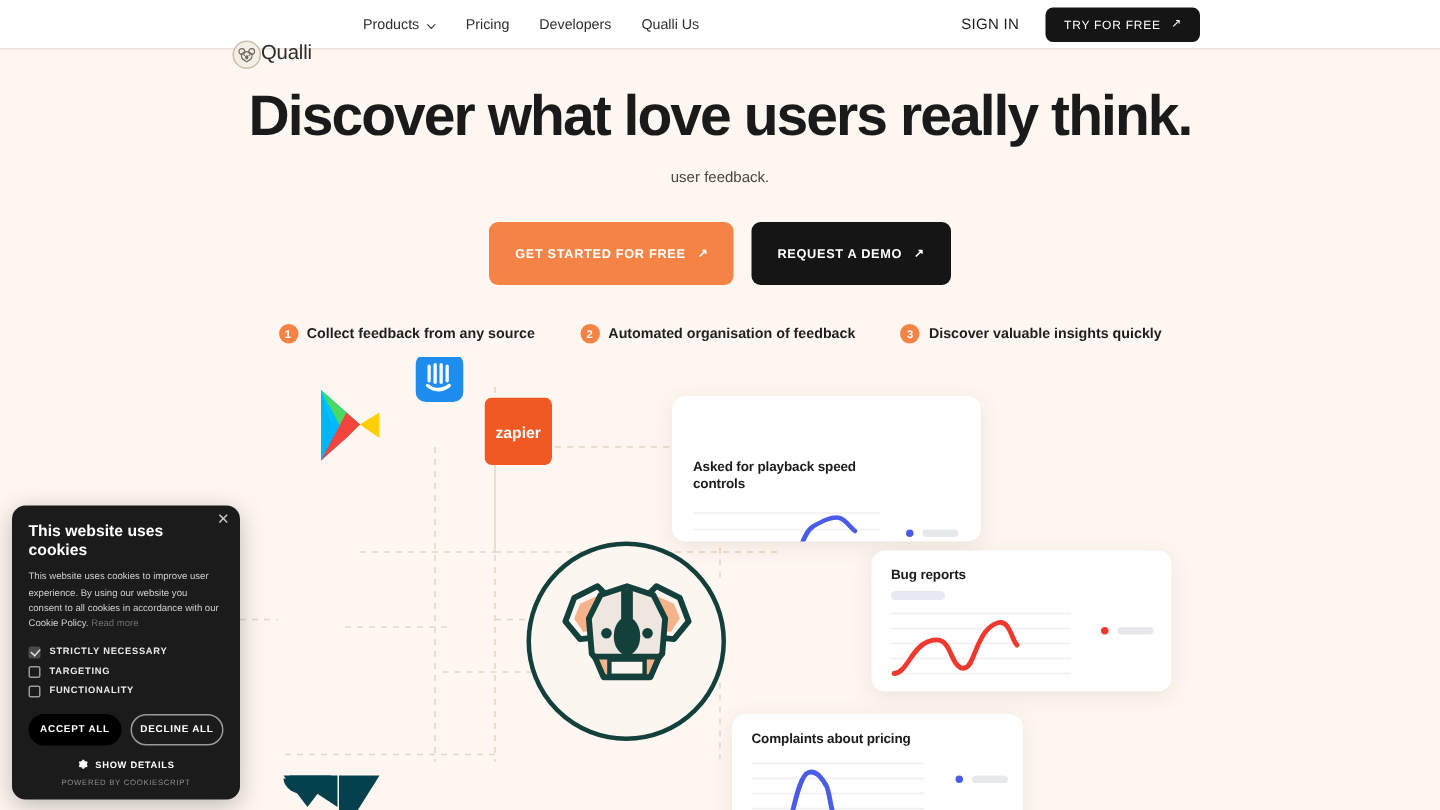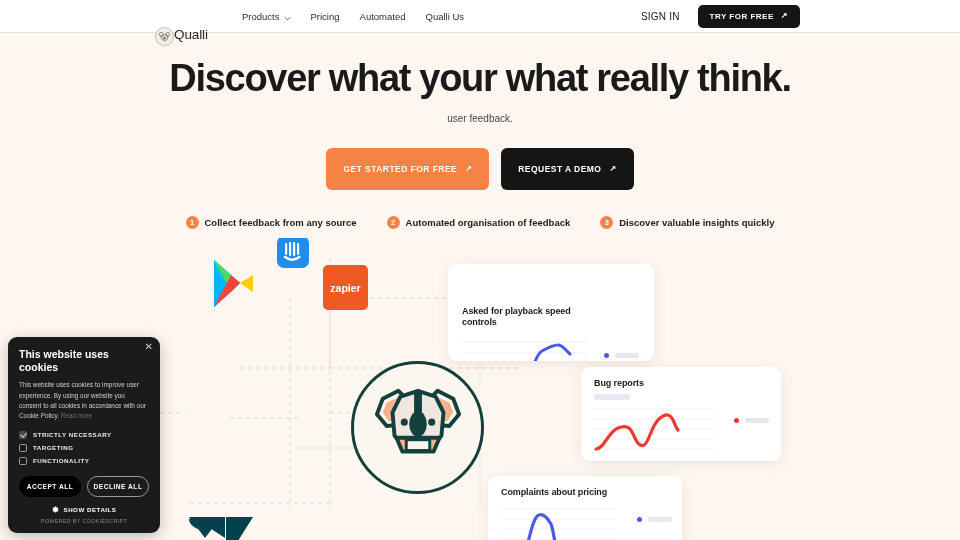--- a/index.html
+++ b/index.html
@@ -49,21 +49,21 @@
   .nav-right {
     position: absolute; right: 160px;
     display: flex; align-items: center; gap: 18px;
   }
   .signin {
     font-size: 10px; color: #1A1A1A; 
     letter-spacing: 0.2px; cursor: pointer; white-space: nowrap;
   }
   .btn-dark-sm {
     background: #151515; color: #fff;
-    font-size: 8px; letter-spacing: 0.5px; font-weight: 700;
+    font-size: 8px; letter-spacing: 0.5px; font-weight: 400;
     padding: 7px 12px; border-radius: 5px;
     display: flex; align-items: center; gap: 7px;
     cursor: pointer; white-space: nowrap;
   }
   .arrow-ne { font-size: 8px; line-height: 1; display:inline-block; }
 
   
   .hero {
     position: absolute; top: 33px; left: 0;
     width: 960px; text-align: center;
@@ -226,38 +226,38 @@
       <span class="chev">
         <svg width="7" height="7" viewBox="0 0 10 10">
             <path d="M1.5 3.5 L5 7 L8.5 3.5" fill="none" stroke="#3A3A3A" stroke-width="1.1" stroke-linecap="round"></path>
           </svg>
       </span>
     </div>
     <div class="nav-link">
       <span>Pricing</span>
     </div>
     <div class="nav-link">
-      <span>Automated</span>
+      <span>Developers</span>
     </div>
     <div class="nav-link">
       <span>Qualli Us</span>
     </div>
   </div>
 
   <div class="nav-right">
     <span class="signin">SIGN IN</span>
     <div class="btn-dark-sm">
       <span>TRY FOR FREE</span>
       <span class="arrow-ne">↗</span>
     </div>
   </div>
 </div>
 
 <div class="hero">
-  <h1>Discover what your what really think.</h1>
+  <h1>Discover what love users really think.</h1>
   <div class="hero-sub">
     <div>user feedback.</div>
   </div>
 
   <div class="cta-row">
     <div class="btn-orange">
       <span>GET STARTED FOR FREE</span>
       <span class="arrow-ne">↗</span>
     </div>
     <div class="btn-dark">

